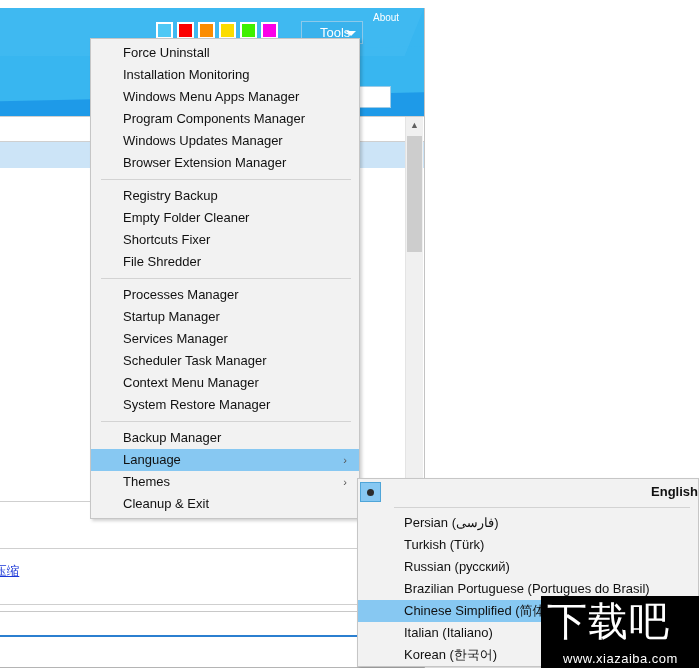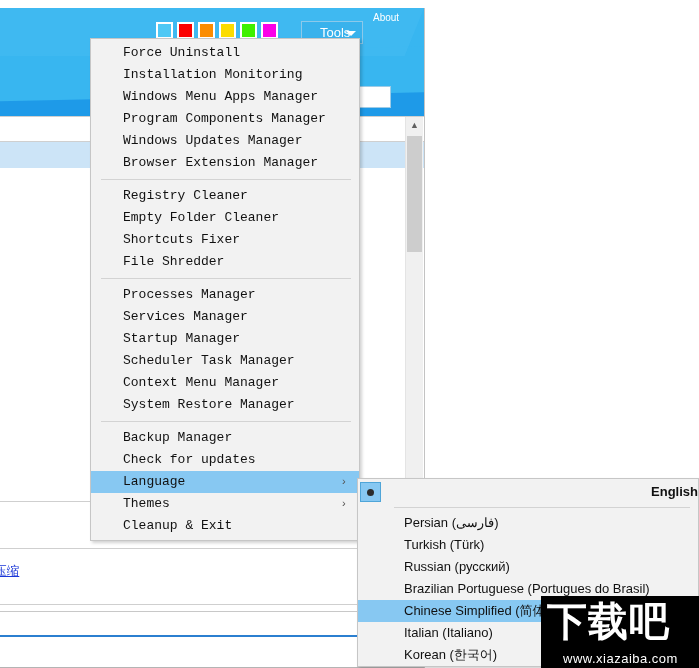--- a/index.html
+++ b/index.html
@@ -268,21 +268,20 @@
     position: absolute;
     left: 90px;
     top: 38px;
     width: 270px;
     background: #f2f2f2;
     border: 1px solid #c6c6c6;
     box-shadow: 2px 2px 3px rgba(0,0,0,.18);
     padding: 3px 0;
     box-sizing: border-box;
     z-index: 40;
-    font-family: Liberation Mono, monospace;
   }
   .menu-item {
     position: relative;
     height: 22px;
     line-height: 22px;
     padding-left: 32px;
     font-size: 13px;
     color: #111111;
     white-space: nowrap;
     cursor: default;
@@ -365,21 +364,21 @@
     background: #000000;
     z-index: 90;
     overflow: hidden;
   }
   .watermark .wm-text {
     position: absolute;
     left: 6px;
     top: 2px;
     color: #ffffff;
     font-size: 40px;
-    font-weight: bold;
+    font-weight: normal;
     letter-spacing: 1px;
     line-height: 46px;
     font-family: "DejaVu Sans", sans-serif;
   }
   .watermark .wm-url {
     position: absolute;
     left: 22px;
     bottom: 2px;
     color: #ffffff;
     font-size: 13px;
@@ -493,34 +492,33 @@
   <div class="titlebar-strip"></div>
 
   <div class="menu" id="tools-menu-host">
       <div class="menu-item"><span>Force Uninstall</span></div>
       <div class="menu-item"><span>Installation Monitoring</span></div>
       <div class="menu-item"><span>Windows Menu Apps Manager</span></div>
       <div class="menu-item"><span>Program Components Manager</span></div>
       <div class="menu-item"><span>Windows Updates Manager</span></div>
       <div class="menu-item"><span>Browser Extension Manager</span></div>
       <div class="menu-sep"></div>
-      <div class="menu-item"><span>Registry Cleaner</span></div>
+      <div class="menu-item"><span>Registry Backup</span></div>
       <div class="menu-item"><span>Empty Folder Cleaner</span></div>
       <div class="menu-item"><span>Shortcuts Fixer</span></div>
       <div class="menu-item"><span>File Shredder</span></div>
       <div class="menu-sep"></div>
       <div class="menu-item"><span>Processes Manager</span></div>
+      <div class="menu-item"><span>Startup Manager</span></div>
       <div class="menu-item"><span>Services Manager</span></div>
-      <div class="menu-item"><span>Startup Manager</span></div>
       <div class="menu-item"><span>Scheduler Task Manager</span></div>
       <div class="menu-item"><span>Context Menu Manager</span></div>
       <div class="menu-item"><span>System Restore Manager</span></div>
       <div class="menu-sep"></div>
       <div class="menu-item"><span>Backup Manager</span></div>
-      <div class="menu-item"><span>Check for updates</span></div>
       <div class="menu-item hl"><span>Language</span><span class="sub-arrow">›</span></div>
       <div class="menu-item"><span>Themes</span><span class="sub-arrow">›</span></div>
       <div class="menu-item"><span>Cleanup &amp; Exit</span></div>
     </div>
 
   <div class="submenu" id="language-menu-host">
       <div class="sub-item current"><span class="radio-box">
           <i></i>
         </span><span>English</span></div>
       <div class="sub-sep"></div>

